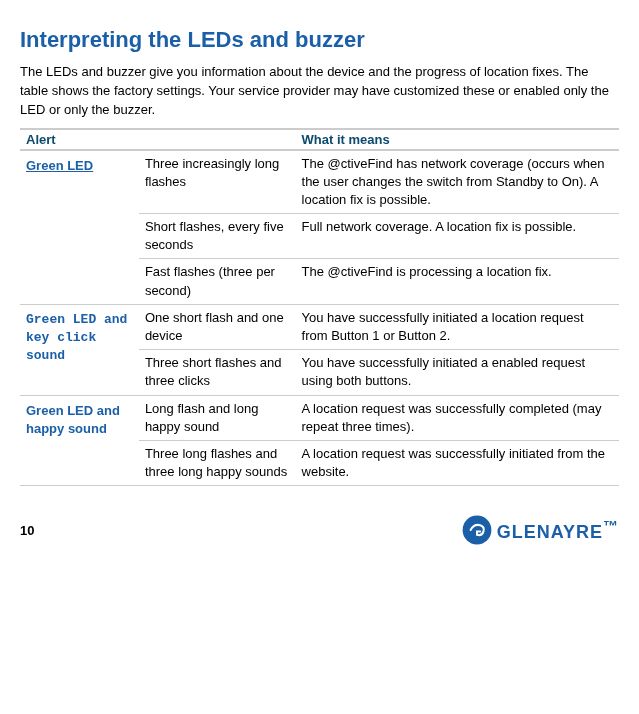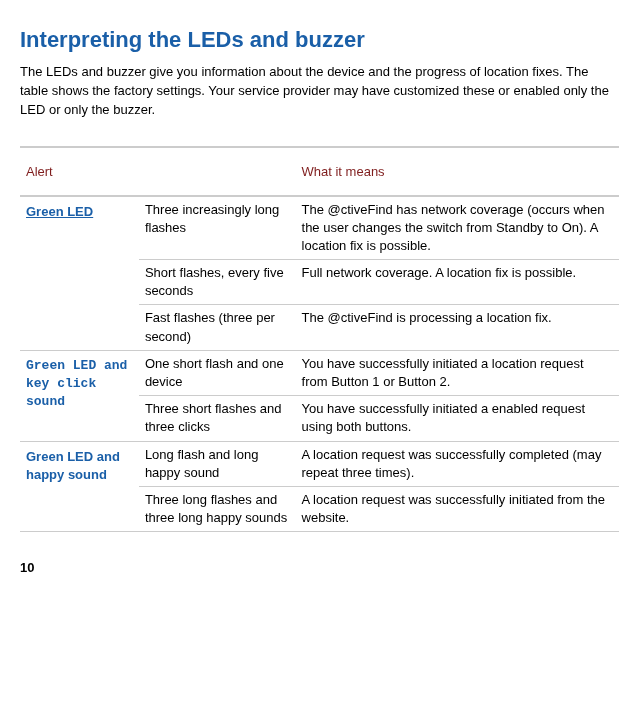--- a/index.html
+++ b/index.html
@@ -14,36 +14,36 @@
     }
     h1 {
       font-size: 22px;
       font-weight: bold;
       color: #1a5fa8;
       margin-bottom: 10px;
       margin-top: 7px;
     }
     .intro {
       font-size: 13px;
-      margin-bottom: 26px;
+      margin-bottom: 8px;
       line-height: 1.45;
     }
     table {
       width: 100%;
       border-collapse: collapse;
       border-top: 2px solid #ccc;
     }
     thead tr {
       border-bottom: 2px solid #ccc;
     }
     thead th {
-      font-weight: normal;
-      color: #7f1d1d;
+      font-weight: bold;
+      color: #0c4a6e;
       text-align: left;
-      padding: 16px 6px;
+      padding: 2px 6px;
       font-size: 13px;
     }
     tbody td {
       padding: 4px 6px;
       vertical-align: top;
       font-size: 13px;
       line-height: 1.4;
       border-bottom: 1px solid #ccc;
     }
     .alert-group-label {
@@ -123,13 +123,22 @@
       </tr>
       <tr>
         <td>Three long flashes and three long happy sounds</td>
         <td>A location request was successfully initiated from the website.</td>
       </tr>
     </tbody>
 </table>
 
 <div class="footer">
   <span class="page-num">10</span>
+  <div class="logo">
+    <svg class="logo-icon" viewBox="0 0 40 40" xmlns="http://www.w3.org/2000/svg">
+      <circle cx="20" cy="20" r="18" fill="#1a5fa8"></circle>
+      <path d="M12 20 Q16 12 24 14 Q30 16 28 22 Q26 28 20 26 L20 22 L24 22" stroke="white" stroke-width="2.5" fill="none" stroke-linecap="round"></path>
+    </svg>
+    <span class="logo-text">
+      <span>GLENAYRE</span><sup>™</sup>
+    </span>
+  </div>
 </div>
 
 </body></html>

